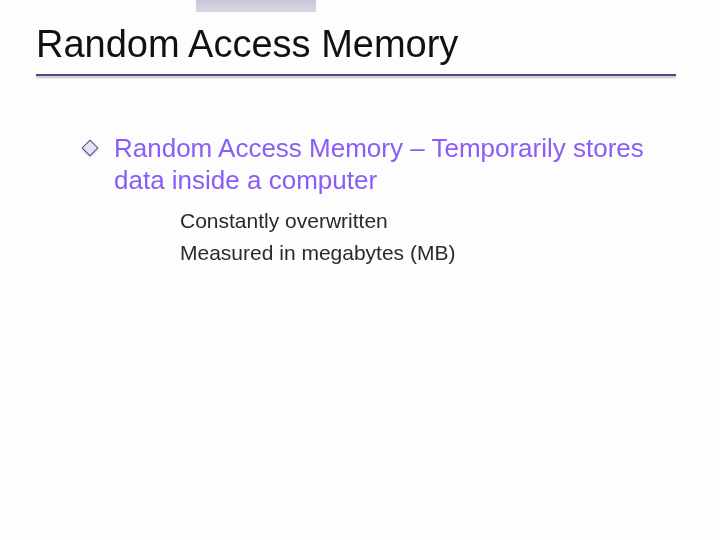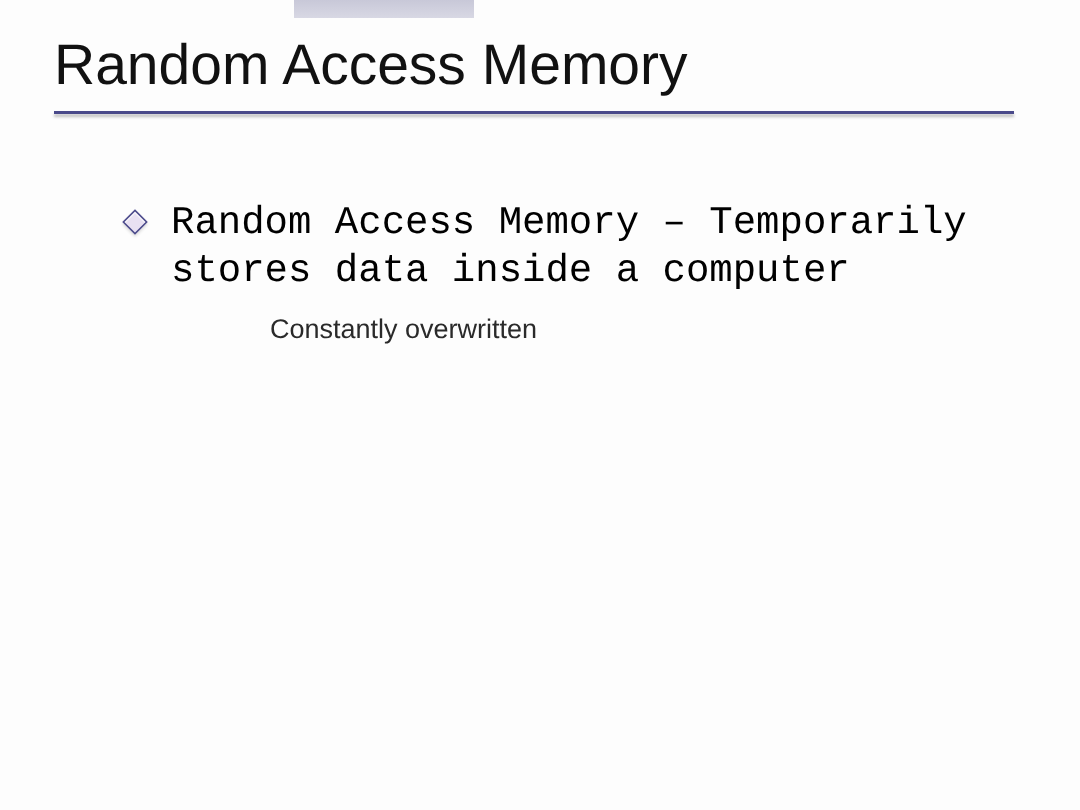--- a/index.html
+++ b/index.html
@@ -45,22 +45,21 @@
   .content {
     padding-left: 48px;
     padding-right: 24px;
   }
   .bullet-l1 {
     display: flex;
     align-items: flex-start;
     font-size: 26px;
     line-height: 1.25;
     margin-bottom: 10px;
-    color: #000000;
-    font-family: Liberation Mono, monospace;
+    color: #8b5cf6;
   }
   .bullet-l1 .marker {
     flex: 0 0 auto;
     width: 22px;
     display: flex;
     justify-content: flex-start;
     margin-top: 10px;
     margin-right: 8px;
   }
   .bullet-l1 .text { flex: 1; }
@@ -71,21 +70,21 @@
     border: 1.5px solid #4a4a8a;
     box-shadow: inset 1px 1px 0 rgba(255,255,255,0.6), 1px 1px 2px rgba(0,0,0,0.15);
   }
   .sub-block {
     padding-left: 68px;
     margin-bottom: 14px;
   }
   .bullet-l2 {
     display: flex;
     align-items: flex-start;
-    font-size: 18px;
+    font-size: 21px;
     line-height: 1.35;
     color: #2a2a2a;
     margin-bottom: 4px;
   }
   .bullet-l2 .marker {
     flex: 0 0 auto;
     width: 22px;
     margin-top: 10px;
     margin-right: 6px;
   }
@@ -112,18 +111,22 @@
           <span class="diamond"></span>
         </span>
       <span class="text">Random Access Memory – Temporarily stores data inside a computer</span>
     </div>
 
     <div class="sub-block">
       <div class="bullet-l2">
         <span class="marker"><span class="square"></span></span>
         <span>Constantly overwritten</span>
       </div>
+      <div class="bullet-l2">
+        <span class="marker"><span class="square"></span></span>
+        <span>Measured in megabytes (MB)</span>
+      </div>
     </div>
 
 
   </div>
 
 </div>
 
 </body></html>

